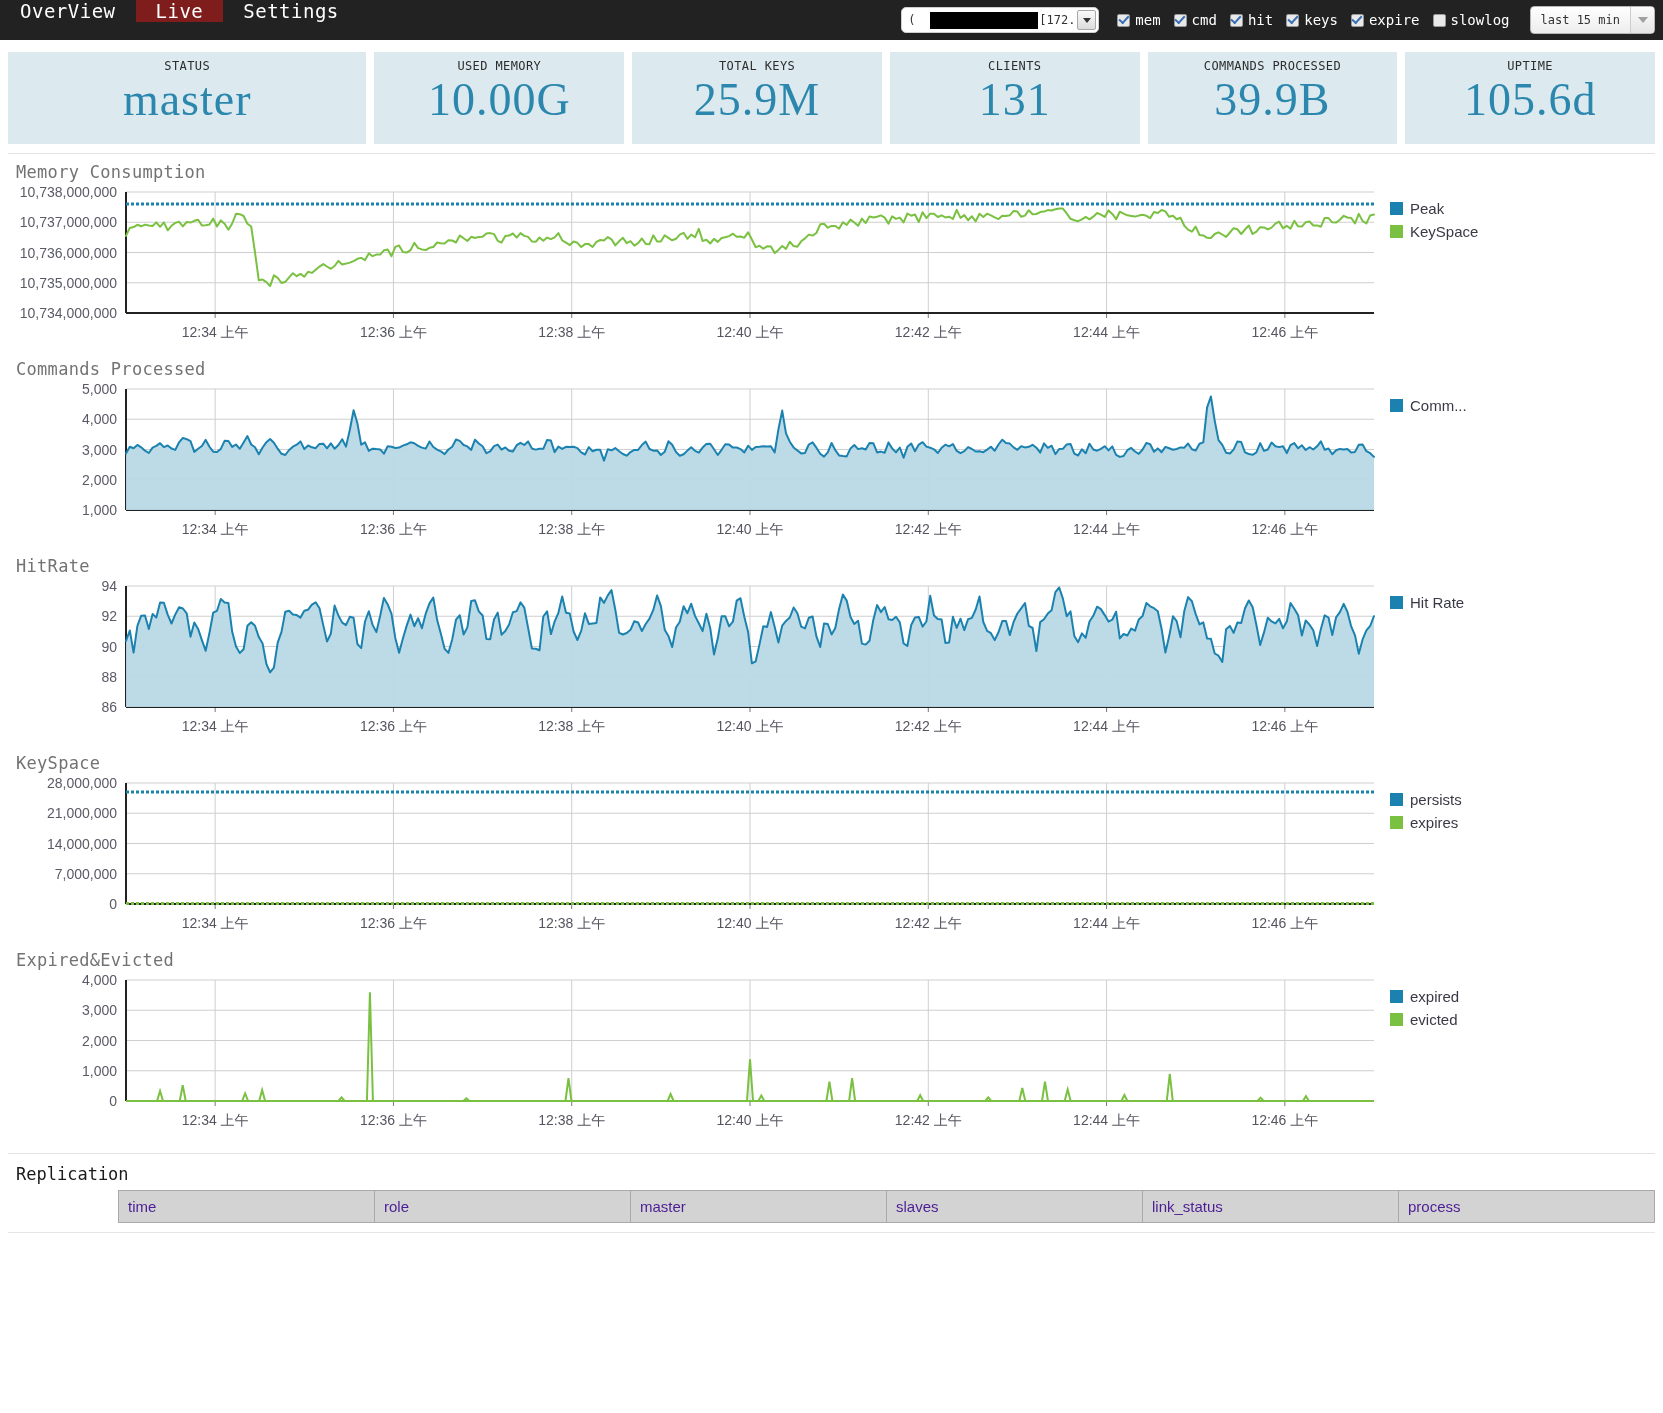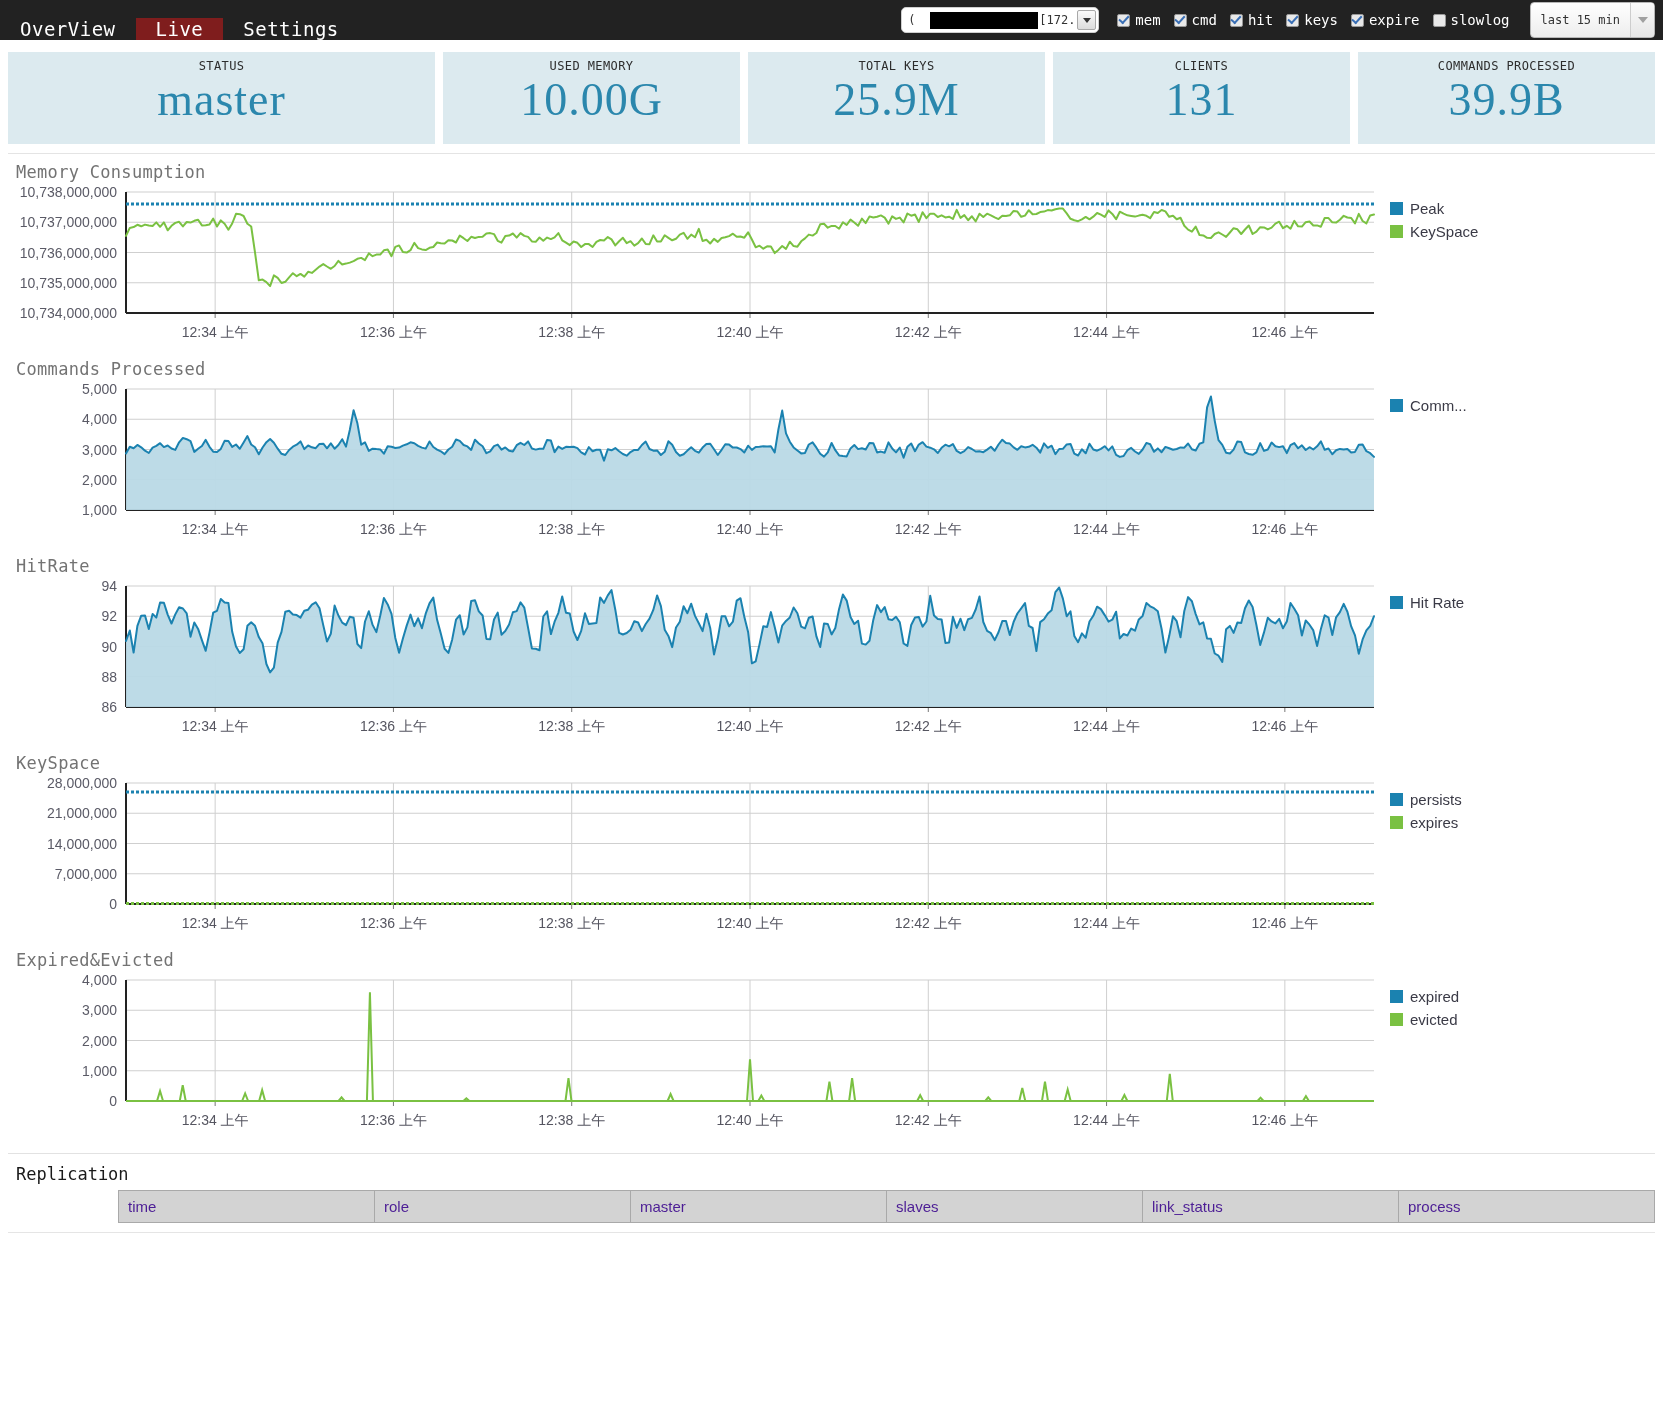--- a/index.html
+++ b/index.html
@@ -13,21 +13,21 @@
   }
 
   
   .navbar {
     height: 40px;
     background: #222222;
     display: flex;
     align-items: stretch;
     position: relative;
   }
-  .nav-left { display: flex; align-items: flex-end; }
+  .nav-left { display: flex; align-items: flex-start; }
   .nav-item {
     display: flex; align-items: center;
     padding: 0 20px;
     color: #ffffff;
     font-family: "DejaVu Sans Mono", monospace;
     font-size: 19px;
     letter-spacing: 0.5px;
     cursor: pointer;
     white-space: nowrap;
   }
@@ -105,21 +105,21 @@
   .cbbox.checked::after {
     content: "";
     width: 4px; height: 8px;
     border: solid #3a6fb5;
     border-width: 0 2px 2px 0;
     transform: rotate(42deg) translate(-1px,-1px);
   }
 
   .range-select {
     display: flex; align-items: stretch;
-    height: 36px;
+    height: 28px;
     border: 1px solid #b7b7b7;
     border-radius: 4px;
     background: linear-gradient(#ffffff, #ededed);
     overflow: hidden;
     cursor: pointer;
     min-width: 108px;
   }
   .range-label {
     display: flex; align-items: center; justify-content: center;
     padding: 0 10px;
@@ -316,20 +316,24 @@
     <div class="stat-label">TOTAL KEYS</div>
     <div class="stat-value">25.9M</div>
   </div>
   <div class="stat-card">
     <div class="stat-label">CLIENTS</div>
     <div class="stat-value">131</div>
   </div>
   <div class="stat-card">
     <div class="stat-label">COMMANDS PROCESSED</div>
     <div class="stat-value">39.9B</div>
+  </div>
+  <div class="stat-card">
+    <div class="stat-label">UPTIME</div>
+    <div class="stat-value">105.6d</div>
   </div>
 </div>
 <div class="stats-rule"></div>
 
 <div class="chart-block">
   <div class="chart-title">Memory Consumption</div>
   <div class="chart-row">
     <div class="chart-area">
       <svg class="chart-svg" id="svg-0" width="1370" height="165">
           <text x="109" y="132" text-anchor="end" class="tick-text">10,734,000,000</text>

